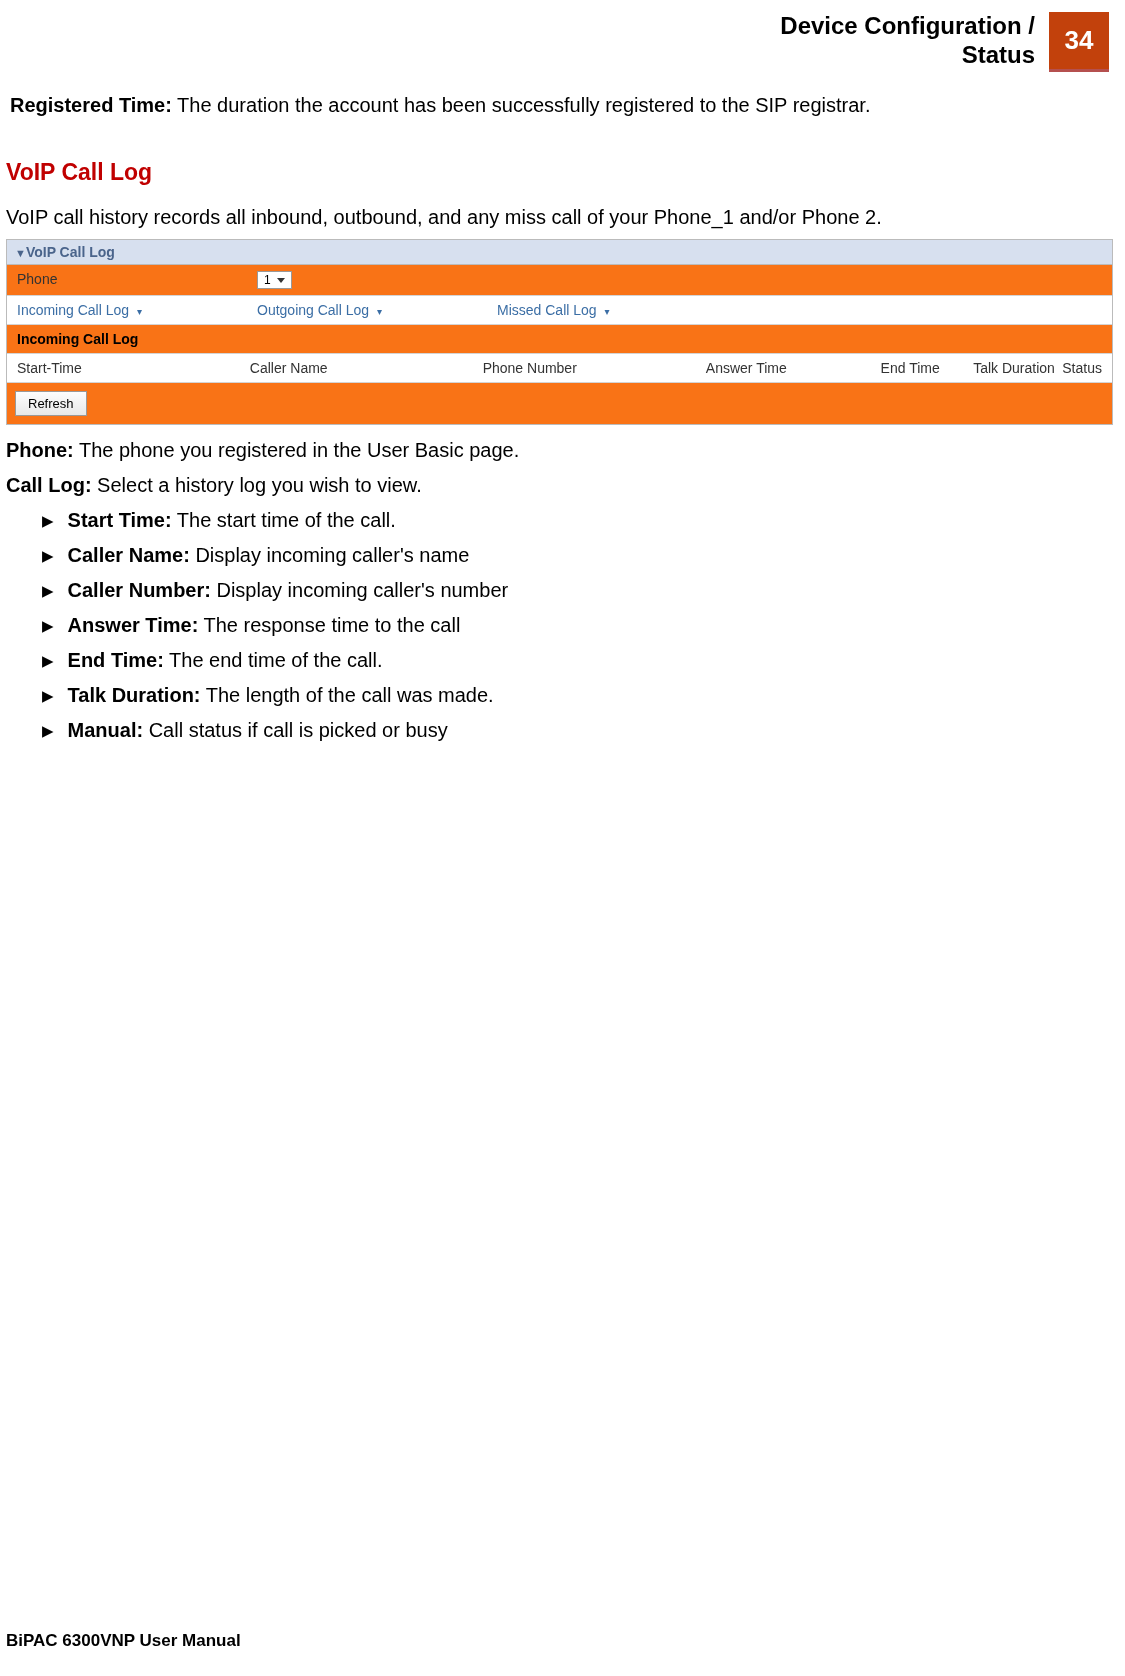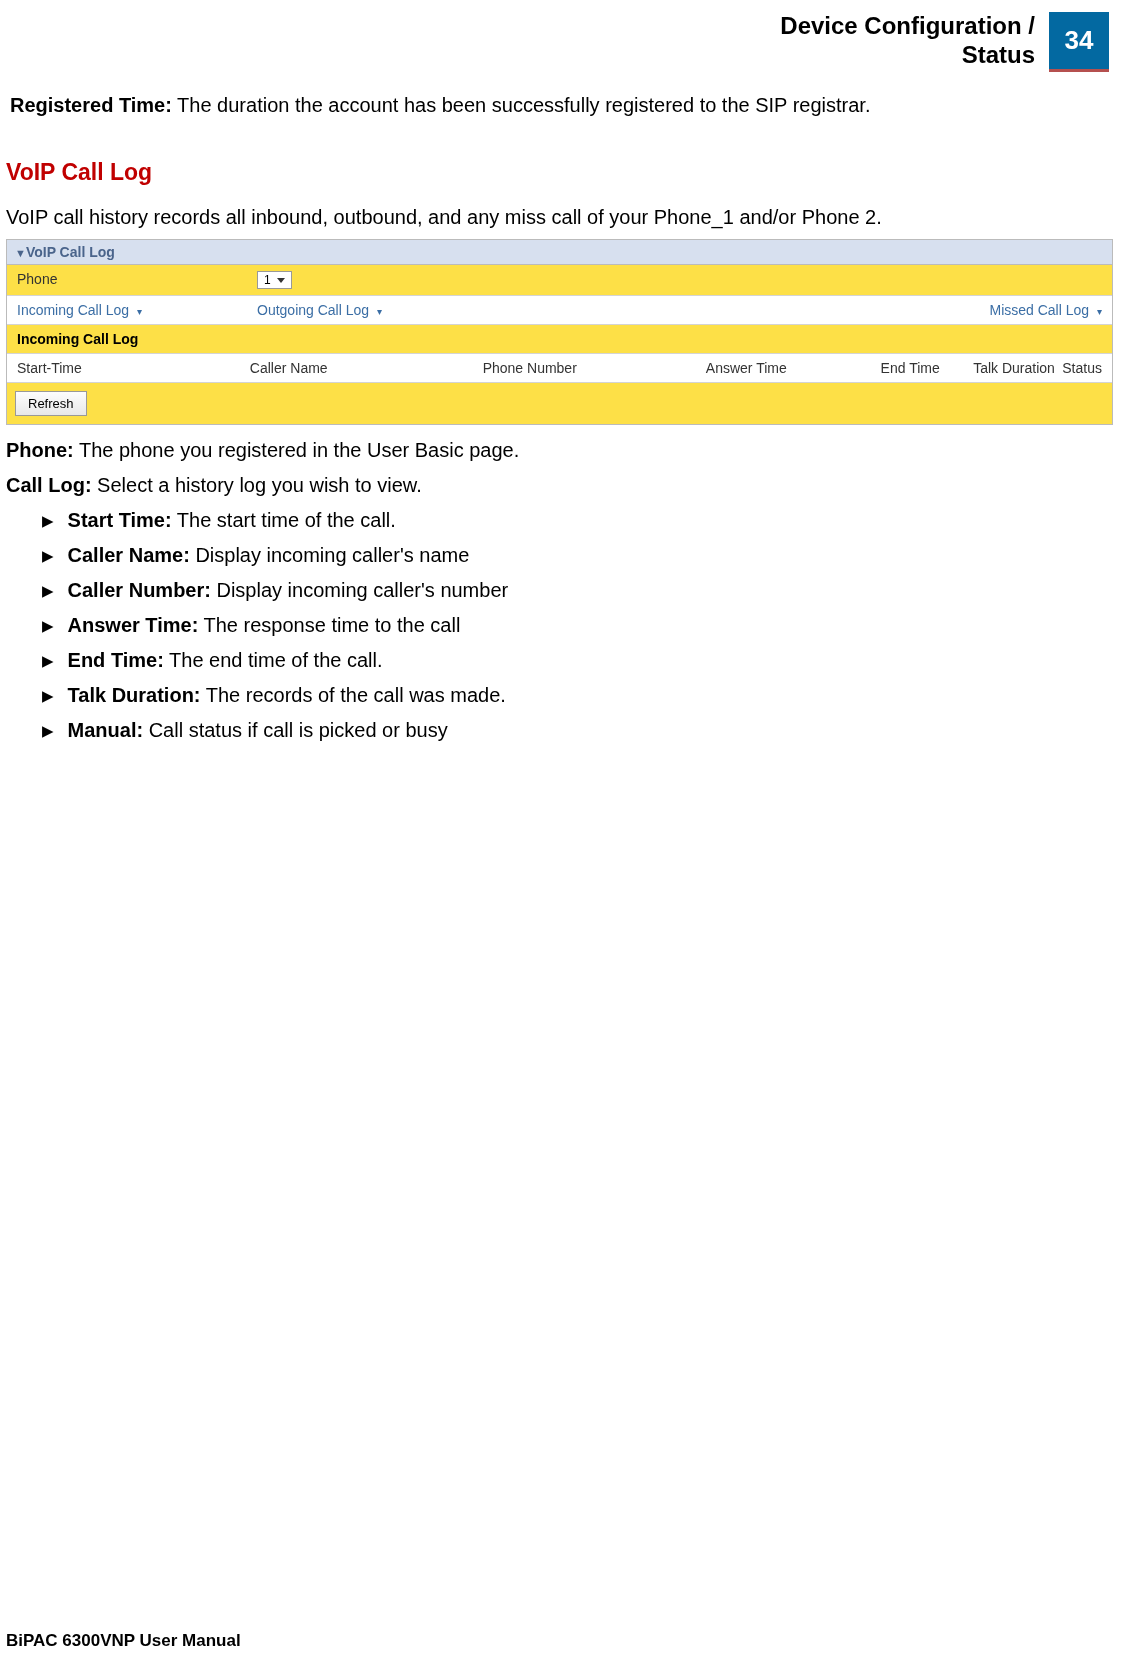--- a/index.html
+++ b/index.html
@@ -23,21 +23,21 @@
   }
   .header-title {
     font-size: 24px;
     font-weight: bold;
     text-align: right;
     line-height: 1.2;
     color: #000;
     padding-right: 14px;
   }
   .page-badge {
-    background: #0369a1;
+    background: #c2410c;
     color: #fff;
     font-size: 26px;
     font-weight: bold;
     width: 60px;
     height: 60px;
     display: flex;
     align-items: center;
     justify-content: center;
     border-bottom: 3px solid #b5504f;
     box-sizing: border-box;
@@ -78,21 +78,21 @@
   }
   .ui-row {
     display: flex;
     border-bottom: 1px solid #d4d4d4;
   }
   .ui-row:last-child { border-bottom: none; align-items: center; }
   .ui-cell {
     padding: 6px 10px;
     box-sizing: border-box;
   }
-  .bg-alt { background: #fde047; }
+  .bg-alt { background: #f97316; }
   .bg-white { background: #fff; }
   .cell-label { width: 240px; color: #333; }
   .link-blue { color: #3b6ea5; }
   .dropdown {
     border: 1px solid #999;
     background: #fff;
     font-size: 12px;
     padding: 1px 6px;
     display: inline-flex;
     align-items: center;
@@ -188,21 +188,21 @@
       </div>
       <div class="ui-row bg-white">
         <div class="ui-cell link-blue" style="width:240px;">
           <span>Incoming Call Log</span>
           <span class="arrow-down">▾</span>
         </div>
         <div class="ui-cell link-blue" style="width:240px;">
           <span>Outgoing Call Log</span>
           <span class="arrow-down">▾</span>
         </div>
-        <div class="ui-cell link-blue" style="flex:1;text-align:right;">
+        <div class="ui-cell link-blue" style="flex:1;">
           <span>Missed Call Log</span>
           <span class="arrow-down">▾</span>
         </div>
       </div>
       <div class="ui-row bg-alt">
         <div class="ui-cell bold" style="flex:1;">Incoming Call Log</div>
       </div>
       <div class="ui-row bg-white columns-row">
         <div class="ui-cell" style="width:240px;">Start-Time</div>
         <div class="ui-cell" style="width:240px;">Caller Name</div>
@@ -240,21 +240,21 @@
       <div class="bullet-item">
         <span class="bullet-marker">▶</span>
         <span><span class="bold">Answer Time:</span><span> The response time to the call</span></span>
       </div>
       <div class="bullet-item">
         <span class="bullet-marker">▶</span>
         <span><span class="bold">End Time:</span><span> The end time of the call.</span></span>
       </div>
       <div class="bullet-item">
         <span class="bullet-marker">▶</span>
-        <span><span class="bold">Talk Duration:</span><span> The records of the call was made.</span></span>
+        <span><span class="bold">Talk Duration:</span><span> The length of the call was made.</span></span>
       </div>
       <div class="bullet-item">
         <span class="bullet-marker">▶</span>
         <span><span class="bold">Manual:</span><span> Call status if call is picked or busy</span></span>
       </div>
     </div>
   </div>
 
   <div class="footer">BiPAC 6300VNP User Manual</div>
 </div>

